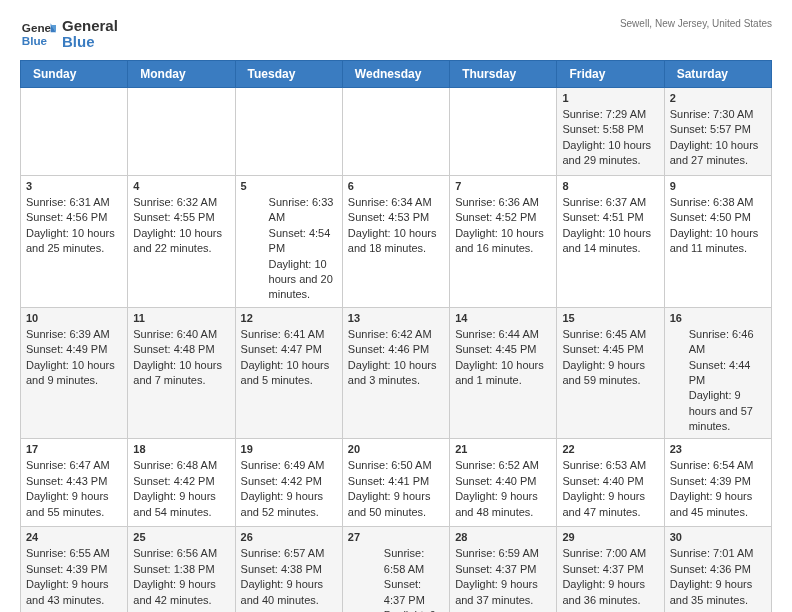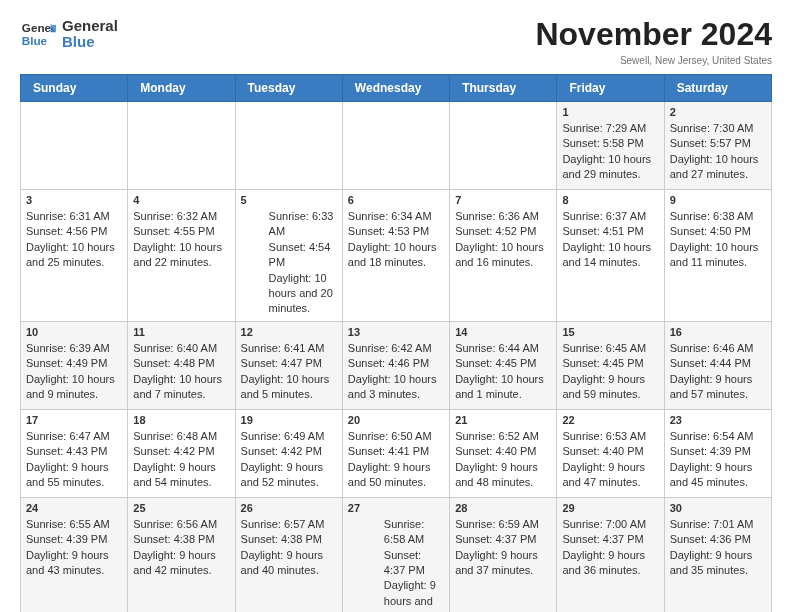--- a/index.html
+++ b/index.html
@@ -93,21 +93,20 @@
       <text x="2" y="32" font-size="13" font-weight="bold" fill="#3a7cc1" font-family="Arial">Blue</text>
       <polygon points="34,8 40,18 34,18" fill="#3a7cc1"></polygon>
       <polygon points="34,10 40,18 40,10" fill="#5a9cd6"></polygon>
     </svg>
     <div>
       <div style="font-size:15px; font-weight:bold; color:#333; line-height:1.1;">General</div>
       <div style="font-size:15px; font-weight:bold; color:#3a7cc1; line-height:1.1;">Blue</div>
     </div>
   </div>
   <div class="title-area">
-    <div class="month-title">November 2024</div>
     <div class="location-subtitle">Sewell, New Jersey, United States</div>
   </div>
 </div>
 
 <table class="calendar">
   <thead>
     <tr>
     <th>Sunday</th>
         <th>Monday</th>
         <th>Tuesday</th>
@@ -213,21 +212,21 @@
 Daylight: 10 hours and 1 minute.</div>
         </td>
         <td>
           <span class="day-number">15</span>
           <div class="day-info" style="white-space: pre-line;">Sunrise: 6:45 AM
 Sunset: 4:45 PM
 Daylight: 9 hours and 59 minutes.</div>
         </td>
         <td>
           <span class="day-number">16</span>
-          <div class="day-info" style="white-space: pre-line;">Sunrise: 6:46 AM
+          <div class="day-info" style="white-space: pre-line; margin-left: 19px;">Sunrise: 6:46 AM
 Sunset: 4:44 PM
 Daylight: 9 hours and 57 minutes.</div>
         </td>
       </tr>
       <tr>
         <td>
           <span class="day-number">17</span>
           <div class="day-info" style="white-space: pre-line;">Sunrise: 6:47 AM
 Sunset: 4:43 PM
 Daylight: 9 hours and 55 minutes.</div>
@@ -272,21 +271,21 @@
       <tr>
         <td>
           <span class="day-number">24</span>
           <div class="day-info" style="white-space: pre-line;">Sunrise: 6:55 AM
 Sunset: 4:39 PM
 Daylight: 9 hours and 43 minutes.</div>
         </td>
         <td>
           <span class="day-number">25</span>
           <div class="day-info" style="white-space: pre-line;">Sunrise: 6:56 AM
-Sunset: 4:38 PM
+Sunset: 1:38 PM
 Daylight: 9 hours and 42 minutes.</div>
         </td>
         <td>
           <span class="day-number">26</span>
           <div class="day-info" style="white-space: pre-line;">Sunrise: 6:57 AM
 Sunset: 4:38 PM
 Daylight: 9 hours and 40 minutes.</div>
         </td>
         <td>
           <span class="day-number">27</span>

